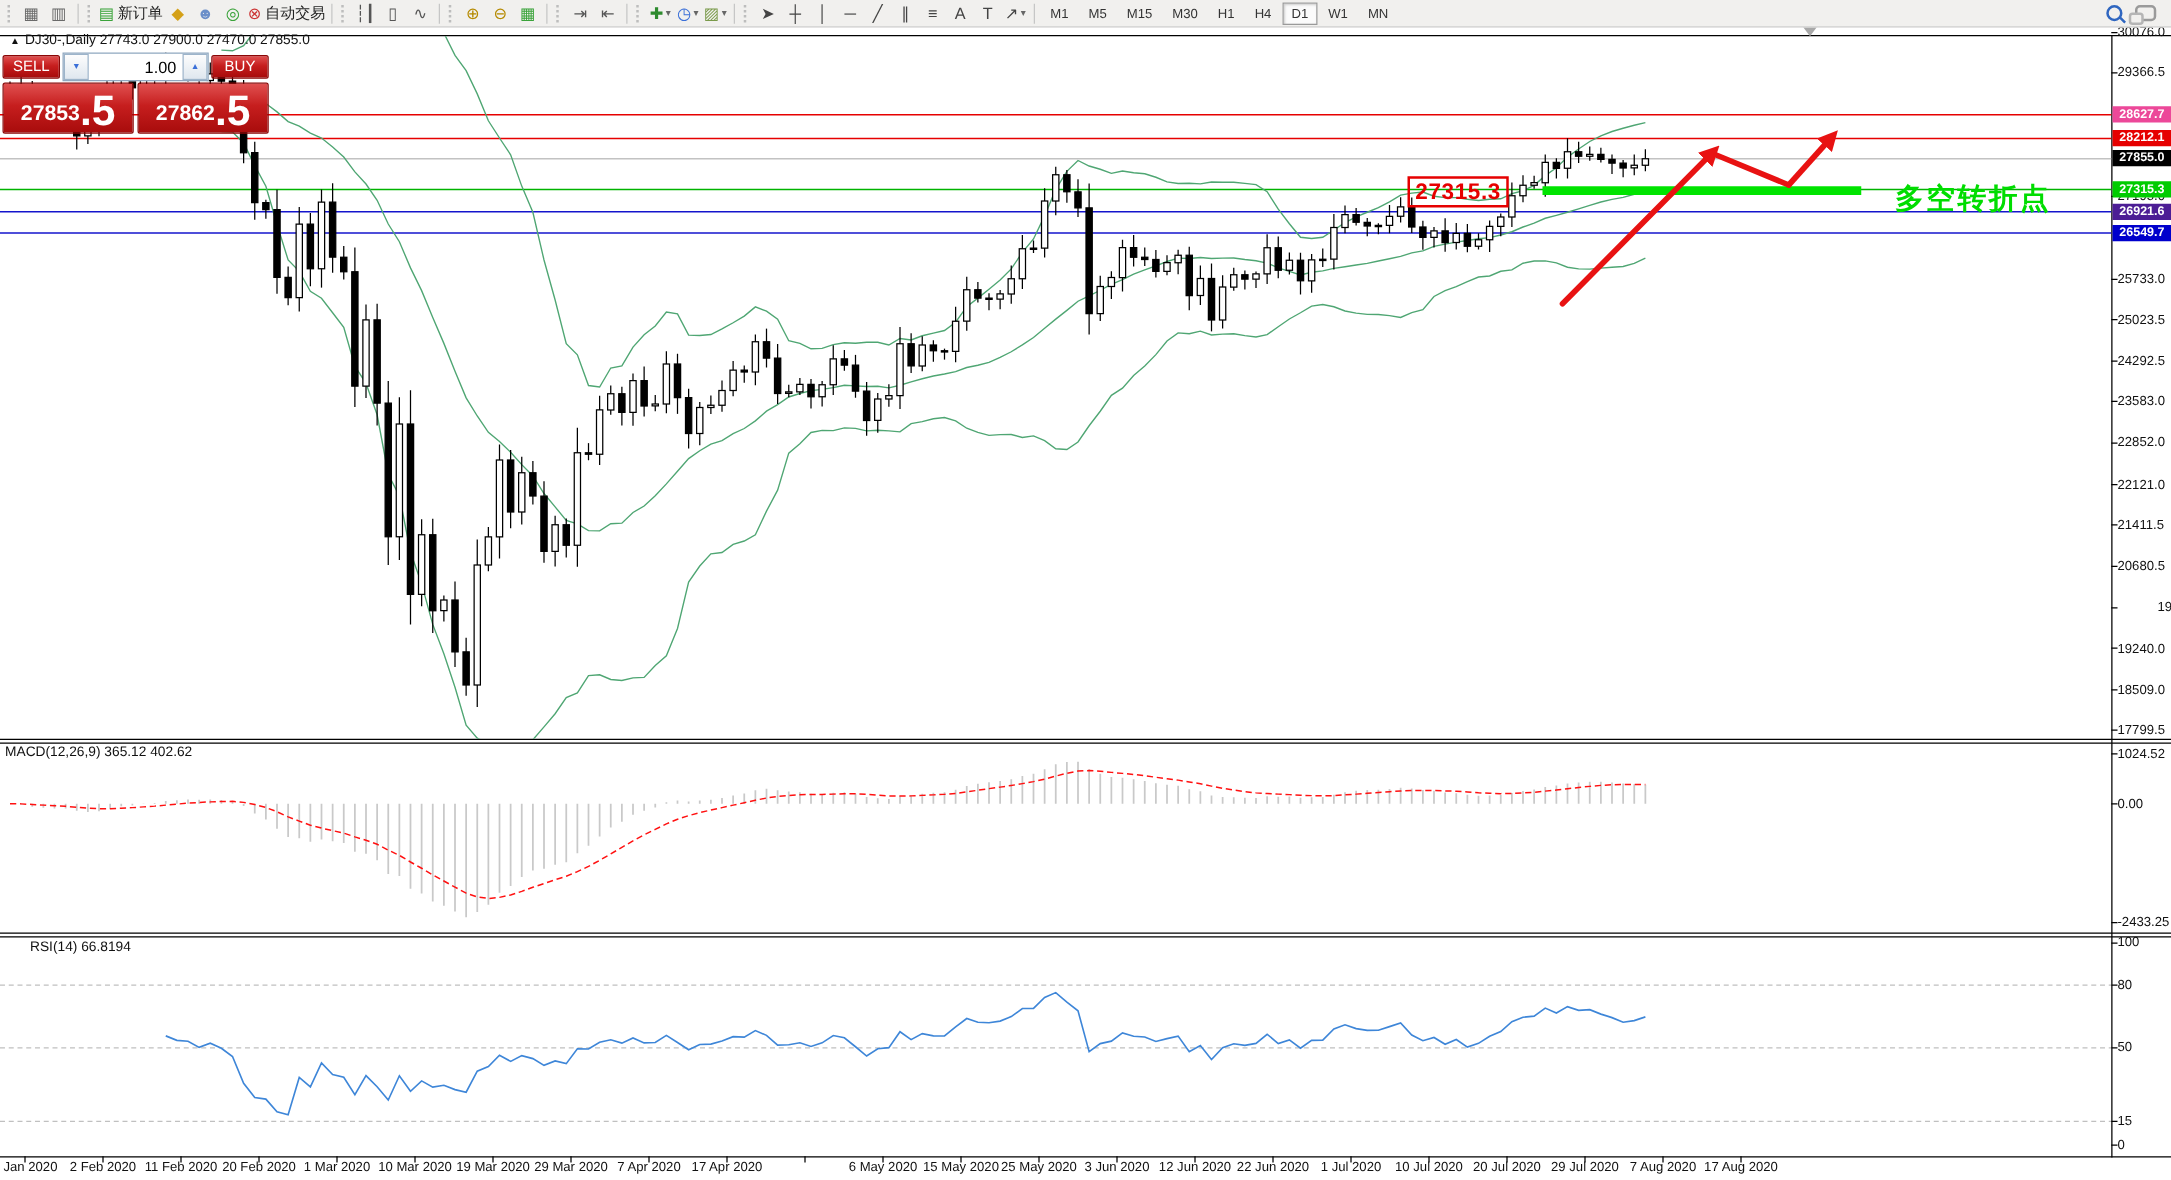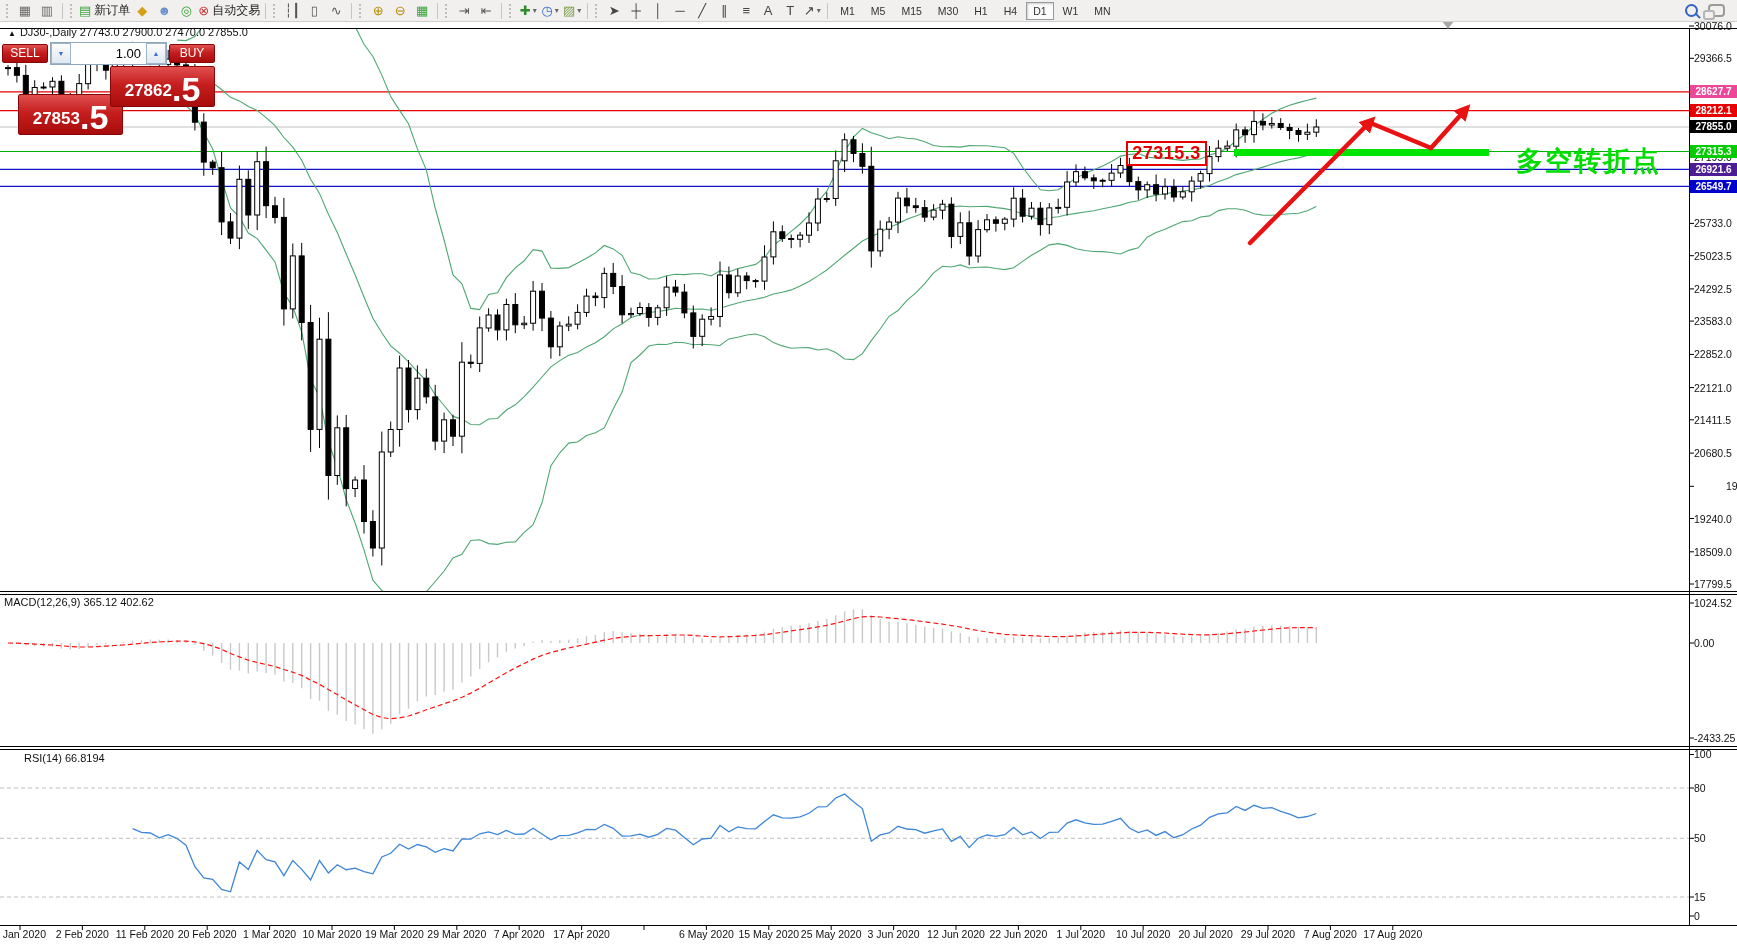--- a/index.html
+++ b/index.html
@@ -40,21 +40,21 @@
 
   .tick-label{position:absolute;left:1694px;font-size:10.5px;color:#111;z-index:4;white-space:nowrap;}
   .price-tag{position:absolute;left:1690px;width:47px;height:13px;font-size:10px;font-weight:bold;
              color:#fff;text-align:center;line-height:13px;z-index:5;}
   .date-label{position:absolute;top:928px;width:70px;margin-left:-35px;text-align:center;
               font-size:10.5px;color:#111;z-index:4;white-space:nowrap;}
 
   .callout{position:absolute;left:1126px;top:141px;width:77px;height:21px;border:2px solid #e60000;
            color:#e60000;font-size:18px;line-height:21px;font-weight:600;text-align:center;
            z-index:6;background:rgba(255,255,255,.0);letter-spacing:.5px;}
-  .cn-label{position:absolute;left:1516px;top:143px;font-size:27px;font-weight:bold;color:#00dd00;
+  .cn-label{position:absolute;left:1516px;top:143px;font-size:23px;font-weight:bold;color:#00dd00;
             letter-spacing:2px;z-index:6;white-space:nowrap;}
 
   
   .trade-panel{position:absolute;left:2px;top:41px;width:213px;height:66px;z-index:8;}
   .redface{background:linear-gradient(180deg,#e05050,#c61e1e 45%,#a80c0c);
            border:1px solid #8a0606;border-radius:2px;color:#fff;box-sizing:border-box;}
   .sell-btn{position:absolute;left:0;top:3px;width:46px;height:19px;font-size:12px;
             text-align:center;line-height:17px;}
   .buy-btn{position:absolute;left:167px;top:3px;width:46px;height:19px;font-size:12px;
            text-align:center;line-height:17px;}
@@ -742,21 +742,21 @@
   </div>
 
   <div class="trade-panel">
     <div class="sell-btn redface">SELL</div>
     <div class="vol-box">
       <div class="vol-btn">▼</div>
       <div class="vol-val">1.00</div>
       <div class="vol-btn">▲</div>
     </div>
     <div class="buy-btn redface">BUY</div>
-    <div class="pblock redface" style="left:16px;margin-top:28px;">
+    <div class="pblock redface" style="left:0;">
       <span class="pmain">27853</span>
         <span class="pfrac">.5</span>
     </div>
     <div class="pblock redface" style="left:108px;">
       <span class="pmain">27862</span>
         <span class="pfrac">.5</span>
     </div>
   </div>
 
   <div class="legend" style="top:596px;">MACD(12,26,9) 365.12 402.62</div>

